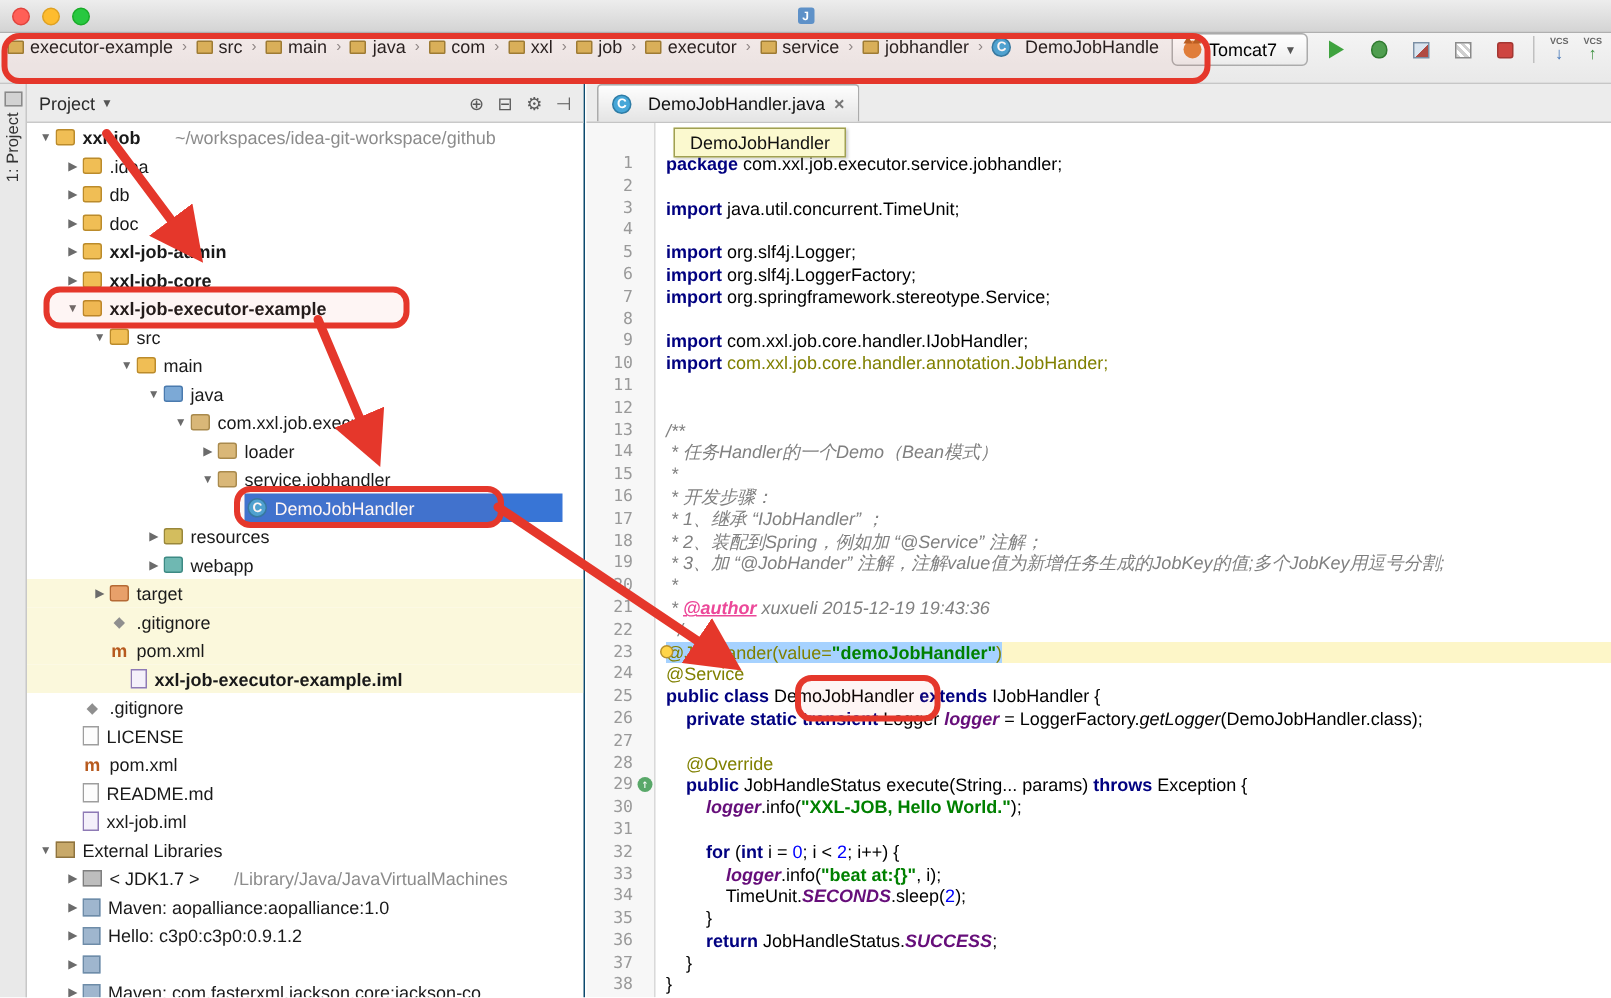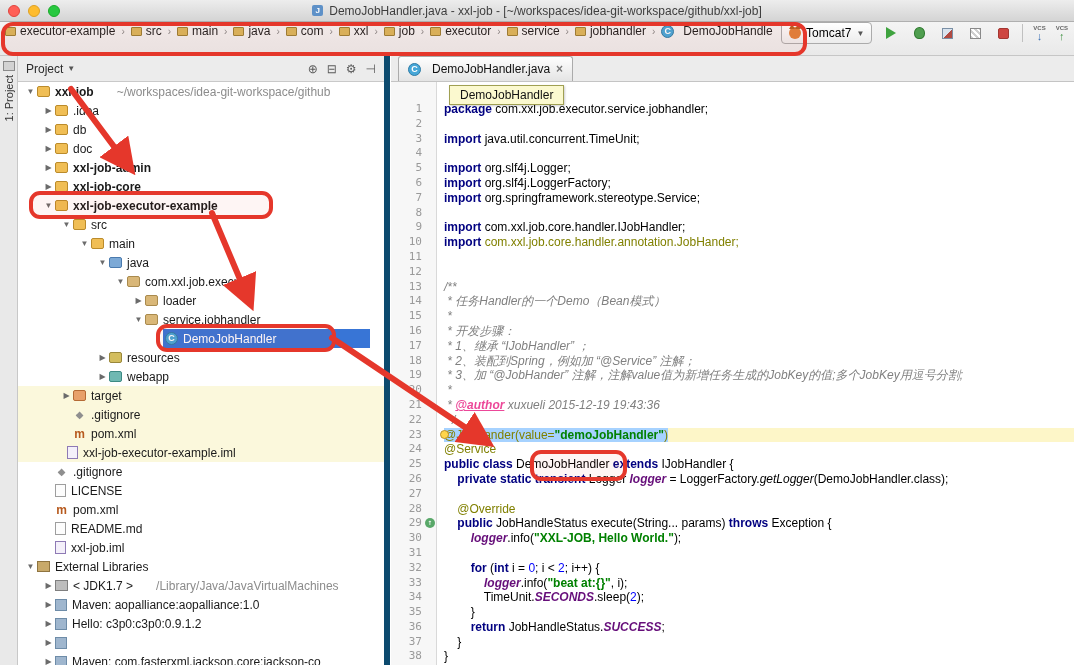--- a/index.html
+++ b/index.html
@@ -51,21 +51,21 @@
   .tb-sep { width:1px; height:18px; background:#C0C0C0; }
 
   
   #leftstrip { position:absolute; top:56px; bottom:0; left:0; width:18px;
     background:#E9E9E9; border-right:1px solid #C8C8C8; display:flex; flex-direction:column; align-items:center; }
   .strip-icon { width:12px; height:10px; border:1px solid #8A8A8A; background:#D2D2D2; margin:5px 0 4px; }
   .vlabel { writing-mode:vertical-rl; transform:rotate(180deg); font-size:11px; color:#333; }
 
   
   #project { position:absolute; top:56px; bottom:0; left:18px; width:372px;
-    background:#FFFFFF; border-right:6px solid #0c4a6e; overflow:hidden; }
+    background:#FFFFFF; border-right:1px solid #0c4a6e; overflow:hidden; }
   #project-header { height:26px; background:#ECECEC; border-bottom:1px solid #C9C9C9;
     display:flex; align-items:center; padding:0 8px; }
   #project-header .ph-title { color:#2B2B2B; margin-right:4px; }
   .ph-caret { font-size:8px; color:#555; margin-right:auto; }
   .ph-ic { color:#5A5A5A; font-size:12px; margin-left:9px; cursor:default; }
   #project-tree { position:absolute; top:26px; left:0; right:0; bottom:0; overflow:hidden; }
   .trow { height:19px; display:flex; align-items:center; white-space:nowrap; cursor:default; }
   .trow.yellow { background:#FBF8DC; }
   .chev { width:13px; flex:none; font-size:8px; color:#6B6B6B; text-align:center; }
   .rowbody { display:inline-flex; align-items:center; height:19px; padding-right:4px; overflow:hidden; }
@@ -135,21 +135,20 @@
 <body>
 
 <div id="titlebar">
   <div class="lights">
     <span class="light red"></span>
     <span class="light yellow"></span>
     <span class="light green"></span>
   </div>
   <div class="title-wrap">
     <span class="title-icon">J</span>
-    <span>DemoJobHandler.java - xxl-job - [~/workspaces/idea-git-workspace/github/xxl-job]</span>
   </div>
 </div>
 
 <div id="navbar">
   <div id="breadcrumb">
       <span class="bc-item">
         <span class="ic-bcfolder"></span>
         <span class="bc-label">executor-example</span>
       </span>
       <span class="bc-sep">›</span>
@@ -378,21 +377,21 @@
           <span class="tlabel">.gitignore</span>
         </span>
       </div>
       <div class="trow yellow" style="padding-left: 42px;">
         <span class="chev"></span>
         <span class="rowbody">
           <span class="ic ic-maven">m</span>
           <span class="tlabel">pom.xml</span>
         </span>
       </div>
-      <div class="trow yellow" style="padding-left: 36px;">
+      <div class="trow yellow" style="padding-left: 56px; font-weight: bold;">
         <span class="chev"></span>
         <span class="rowbody">
           <span class="ic ic-iml"></span>
           <span class="tlabel">xxl-job-executor-example.iml</span>
         </span>
       </div>
       <div class="trow" style="padding-left: 24px;">
         <span class="chev"></span>
         <span class="rowbody">
           <span class="ic ic-ignore">◆</span>

